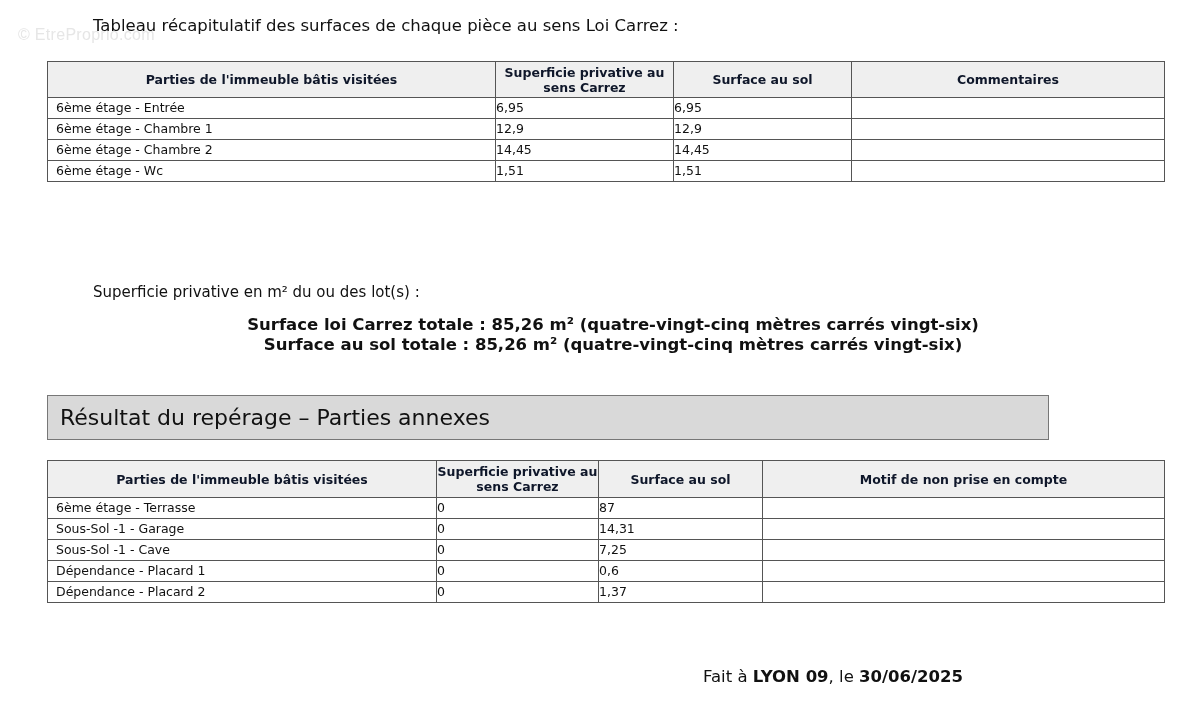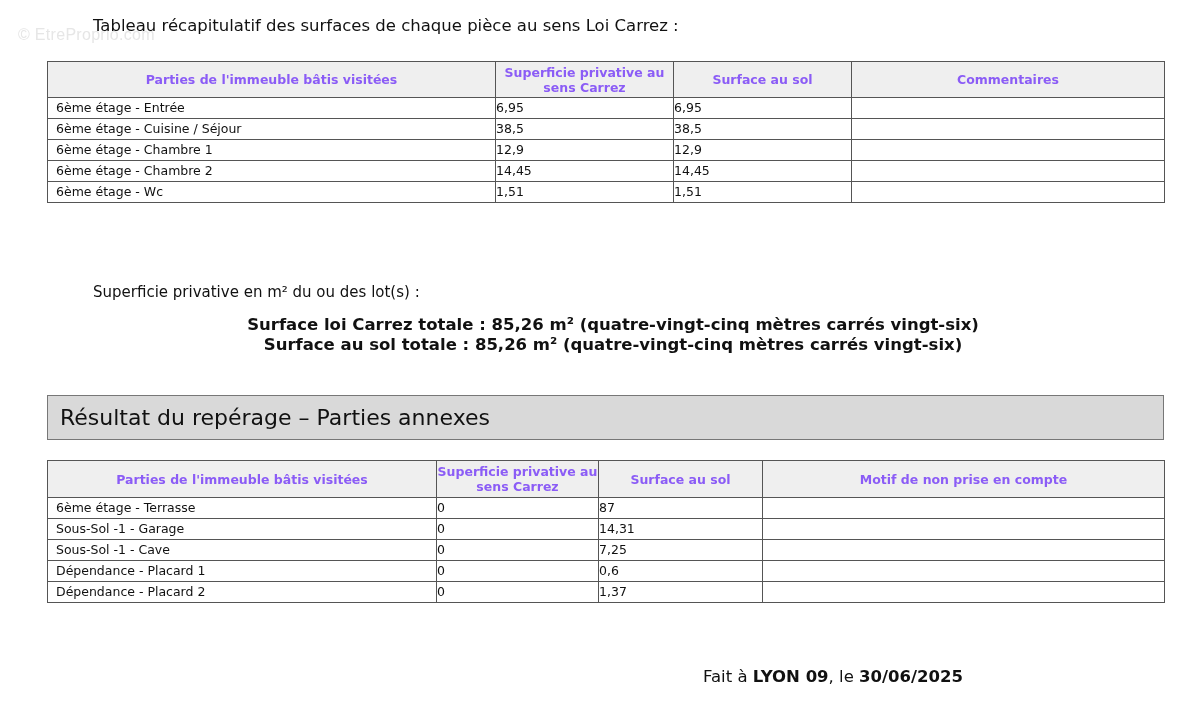--- a/index.html
+++ b/index.html
@@ -19,21 +19,21 @@
     table.grid {
       position: absolute; border-collapse: collapse; table-layout: fixed;
       font-size: 12.5px;
     }
     table.grid th, table.grid td {
       border: 1px solid #555;
       white-space: nowrap; overflow: hidden;
     }
     table.grid th {
       background: #efefef; font-weight: bold; text-align: center;
-      font-size: 12.5px; line-height: 15px; color: #8b5cf6;
+      font-size: 12.5px; line-height: 15px; color: #0f172a;
     }
     table.grid td { height: 21px; padding: 0 8px; line-height: 20px; }
     table.grid td.num { text-align: left; padding: 0; }
     table.grid th.wrap { white-space: normal; }
 
     #table1 { left: 47px; top: 61px; width: 1117px; }
     #table1 th { height: 36px; }
     #table2 { left: 47px; top: 460px; width: 1117px; }
     #table2 th { height: 37px; }
 
@@ -41,21 +41,21 @@
       position: absolute; left: 93px; top: 283px; font-size: 15px; white-space: nowrap; text-align: center;
     }
     .summary-total {
       position: absolute; left: 0; width: 1226px; text-align: center;
       font-size: 16.5px; font-weight: bold; white-space: nowrap;
     }
     #total1 { top: 315px; }
     #total2 { top: 335px; }
 
     .section-banner {
-      position: absolute; left: 47px; top: 395px; width: 1117px; height: 45px;
+      position: absolute; left: 47px; top: 395px; width: 1002px; height: 45px;
       background: #d9d9d9; border: 1px solid #777;
       font-size: 22px; padding-left: 12px; line-height: 43px; color: #111;
     }
 
     .signature {
       position: absolute; left: 703px; top: 667px; font-size: 16.5px; white-space: nowrap;
     }
     .signature b { font-weight: bold; }
   </style>
 </head>
@@ -78,26 +78,20 @@
       <th class="wrap">Superficie privative au sens Carrez</th>
       <th>Surface au sol</th>
       <th>Commentaires</th>
     </tr>
   </thead>
   <tbody>
     <tr>
       <td>6ème étage - Entrée</td>
       <td class="num">6,95</td>
       <td class="num">6,95</td>
-      <td></td>
-    </tr>
-    <tr>
-      <td>6ème étage - Cuisine / Séjour</td>
-      <td class="num">38,5</td>
-      <td class="num">38,5</td>
       <td></td>
     </tr>
     <tr>
       <td>6ème étage - Chambre 1</td>
       <td class="num">12,9</td>
       <td class="num">12,9</td>
       <td></td>
     </tr>
     <tr>
       <td>6ème étage - Chambre 2</td>

